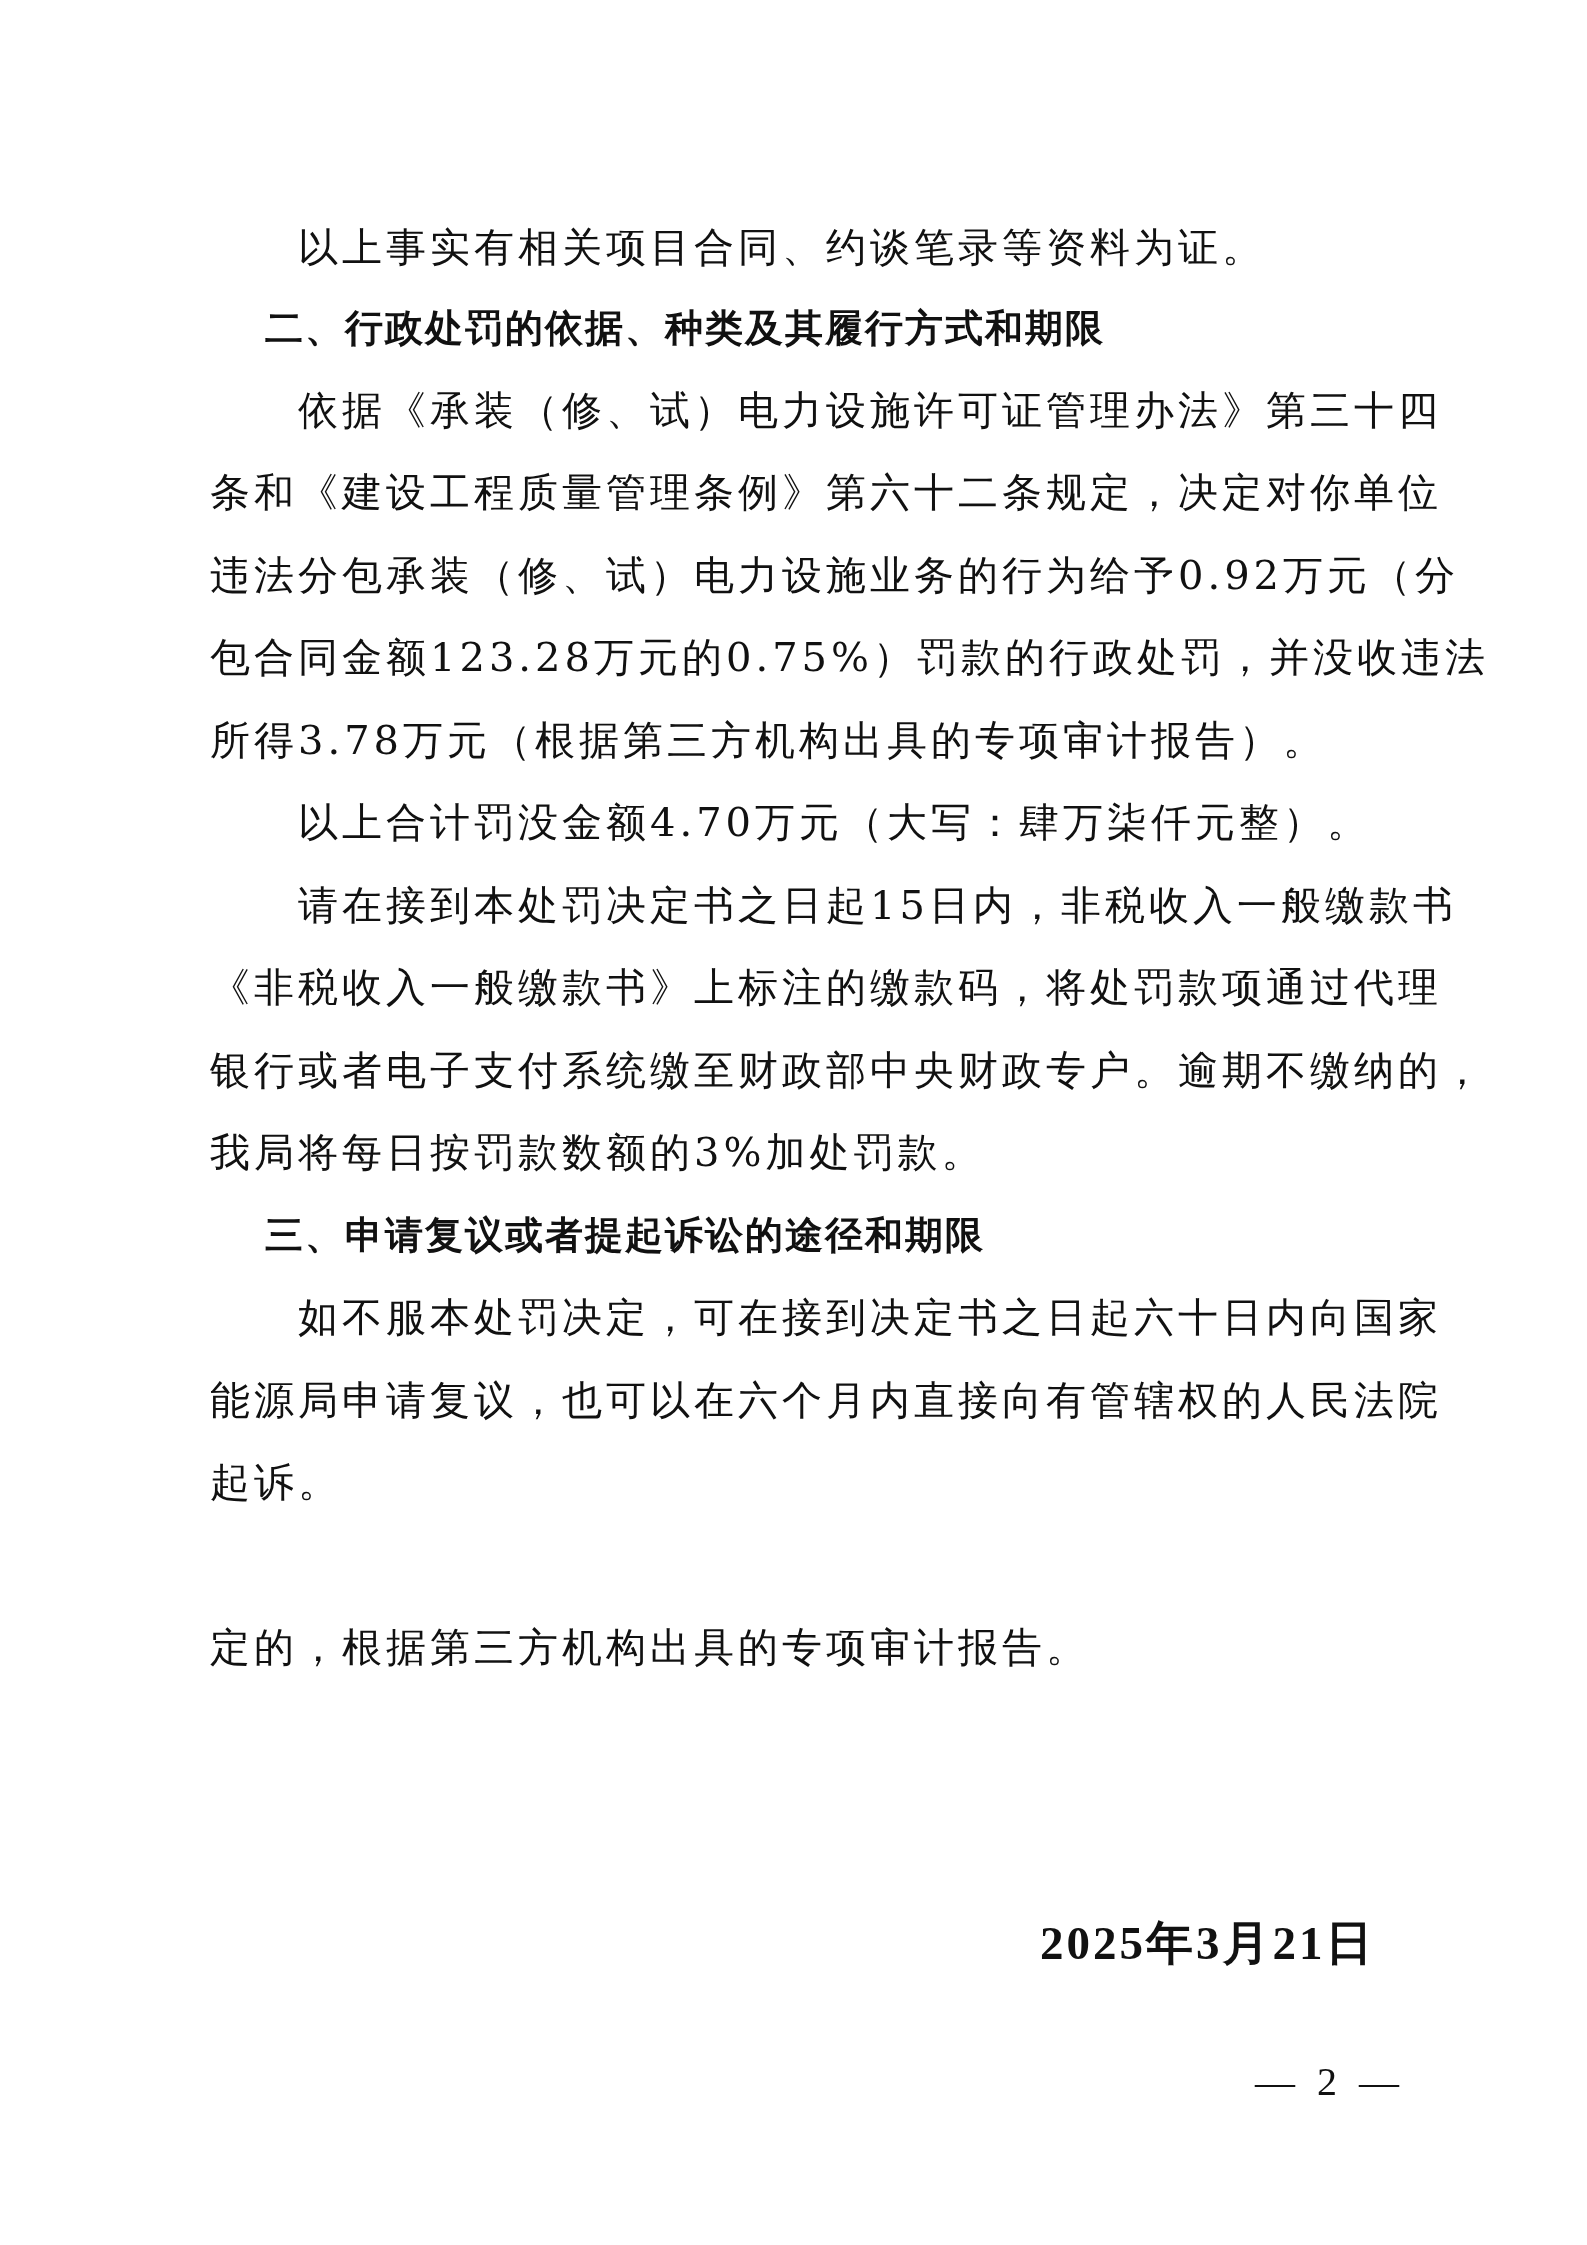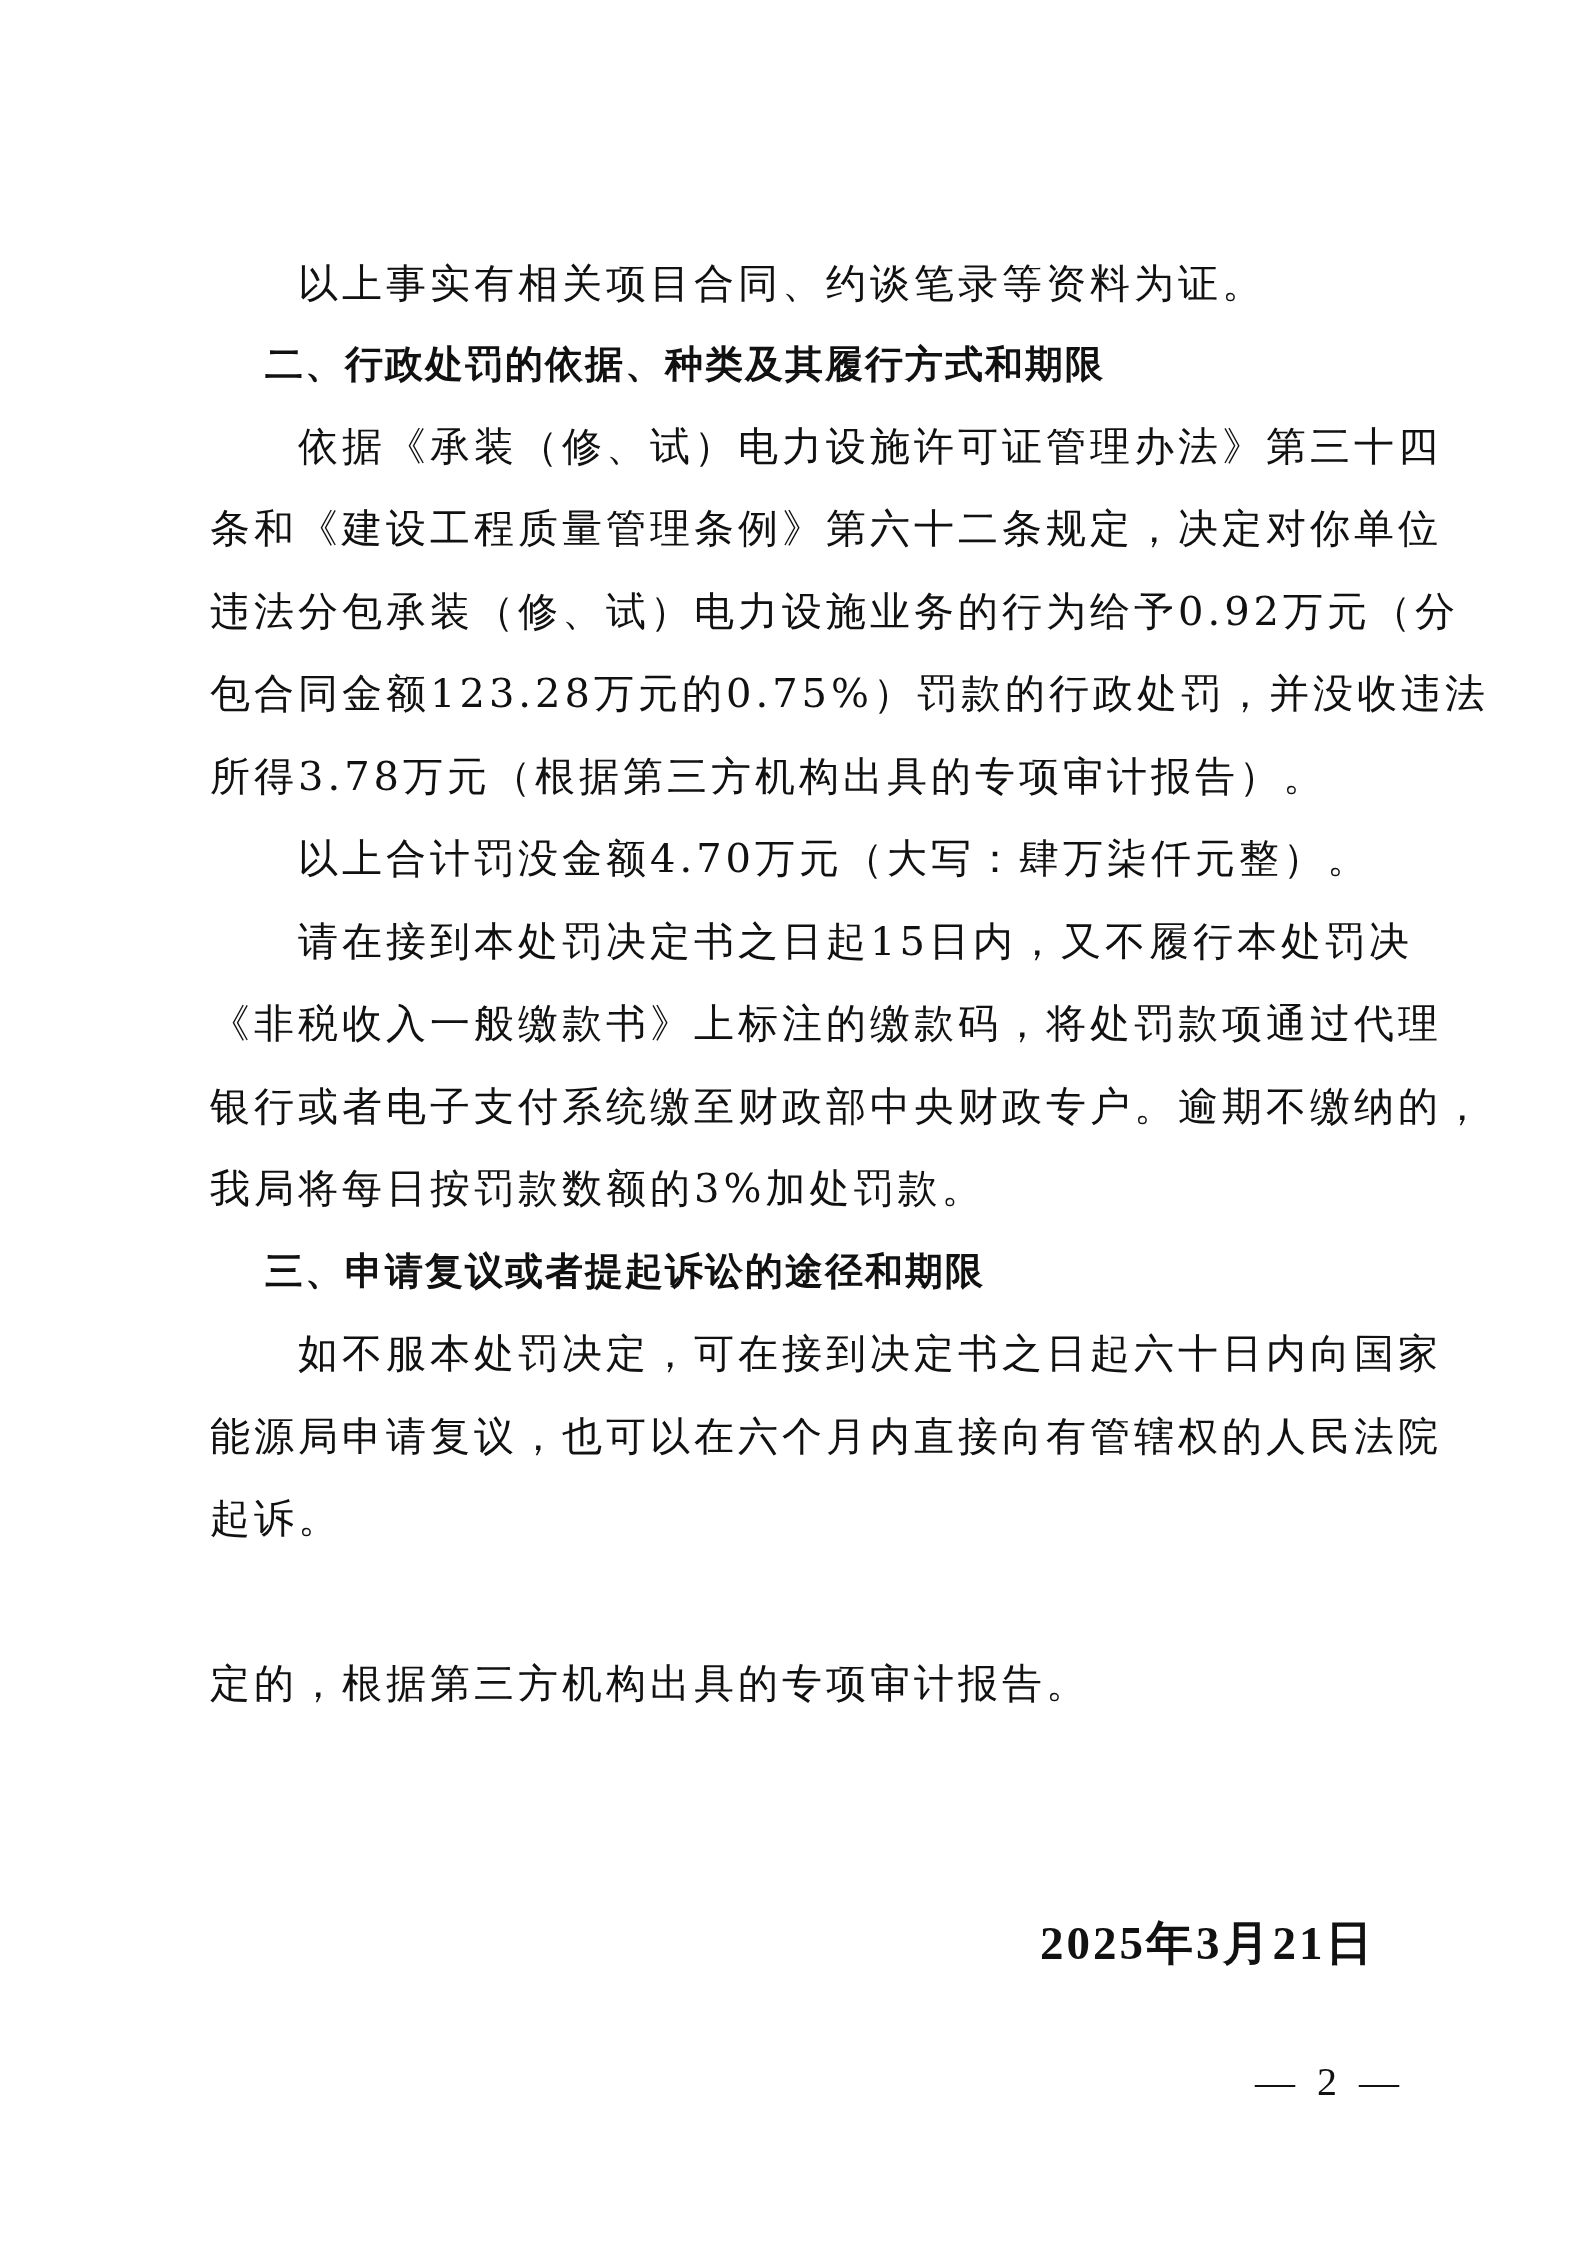--- a/index.html
+++ b/index.html
@@ -8,21 +8,20 @@
   .line {
     position: absolute;
     left: 210px;
     width: 1190px;
     font-family: "DejaVu Serif", "Liberation Serif", serif;
     font-size: 40px;
     line-height: 50px;
     color: #111111;
     white-space: nowrap;
     letter-spacing: 4px;
-    margin-top: 36px;
   }
   .indent { left: 298px; }
   .heading {
     left: 265px;
     font-family: "DejaVu Sans", "Liberation Sans", sans-serif;
     font-weight: bold;
     font-size: 38px;
     letter-spacing: 2px;
   }
   .date {
@@ -50,21 +49,21 @@
 
 <div class="page">
   <div class="line indent" style="top:222px;">以上事实有相关项目合同、约谈笔录等资料为证。</div>
   <div class="line heading" style="top:303px;">二、行政处罚的依据、种类及其履行方式和期限</div>
   <div class="line indent" style="top:385px;">依据《承装（修、试）电力设施许可证管理办法》第三十四</div>
   <div class="line" style="top:467px;">条和《建设工程质量管理条例》第六十二条规定，决定对你单位</div>
   <div class="line" style="top:550px;">违法分包承装（修、试）电力设施业务的行为给予0.92万元（分</div>
   <div class="line" style="top:632px;">包合同金额123.28万元的0.75%）罚款的行政处罚，并没收违法</div>
   <div class="line" style="top:715px;">所得3.78万元（根据第三方机构出具的专项审计报告）。</div>
   <div class="line indent" style="top:797px;">以上合计罚没金额4.70万元（大写：肆万柒仟元整）。</div>
-  <div class="line indent" style="top:880px;">请在接到本处罚决定书之日起15日内，又不履行本处罚决</div>
+  <div class="line indent" style="top:880px;">请在接到本处罚决定书之日起15日内，非税收入一般缴款书</div>
   <div class="line" style="top:962px;">《非税收入一般缴款书》上标注的缴款码，将处罚款项通过代理</div>
   <div class="line" style="top:1045px;">银行或者电子支付系统缴至财政部中央财政专户。逾期不缴纳的，</div>
   <div class="line" style="top:1127px;">我局将每日按罚款数额的3%加处罚款。</div>
   <div class="line heading" style="top:1210px;">三、申请复议或者提起诉讼的途径和期限</div>
   <div class="line indent" style="top:1292px;">如不服本处罚决定，可在接到决定书之日起六十日内向国家</div>
   <div class="line" style="top:1375px;">能源局申请复议，也可以在六个月内直接向有管辖权的人民法院</div>
   <div class="line" style="top:1457px;">起诉。</div>
   <div class="line" style="top:1622px;">定的，根据第三方机构出具的专项审计报告。</div>
 
   <div class="date">2025年3月21日</div>

